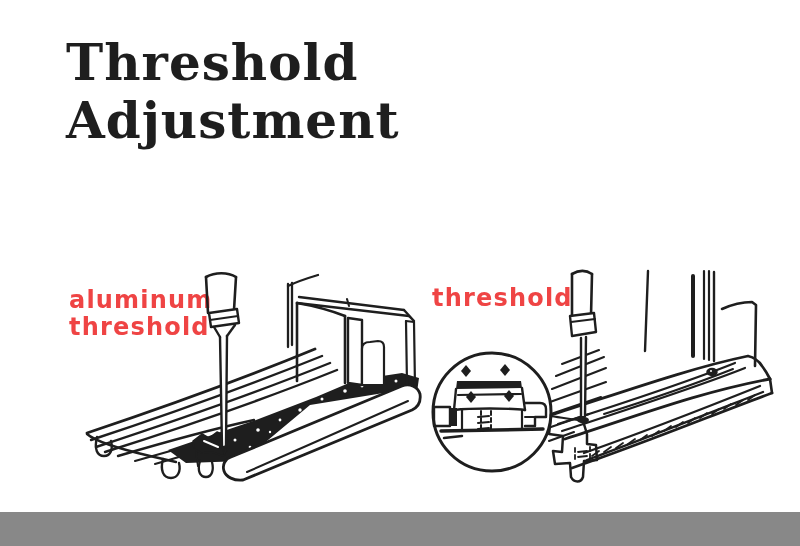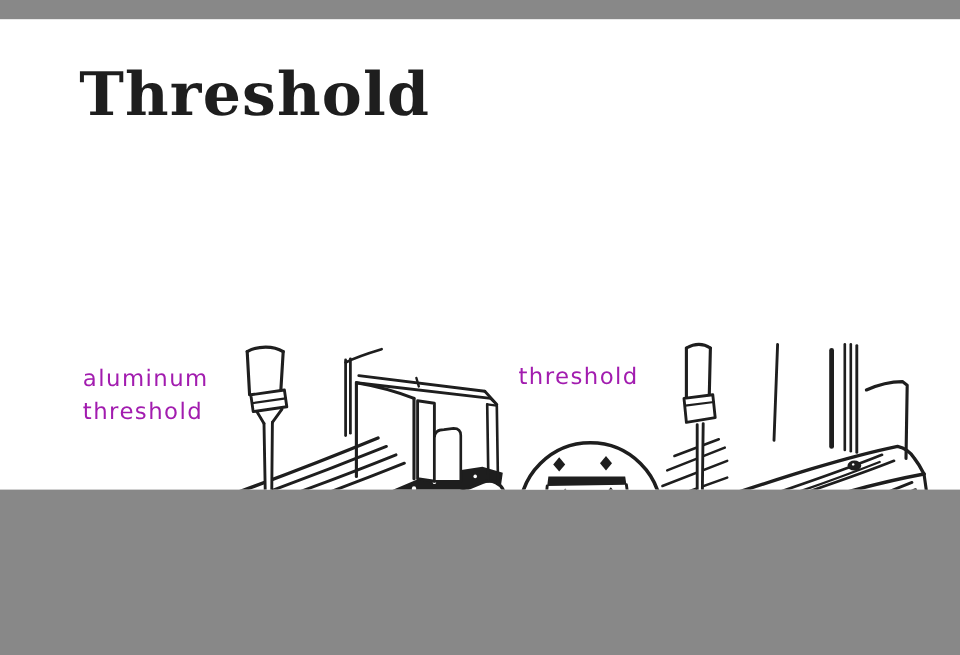--- a/index.html
+++ b/index.html
@@ -1,49 +1,50 @@
 <!DOCTYPE html>
 <html style="--ink: #1e1e1e; --paper: #ffffff;"><head>
 <meta charset="utf-8">
 <style>
   :root{ --ink:#1e1e1e; --paper:#ffffff; }
   html,body{margin:0;padding:0;background:#888;}
   .page{
-    position:relative; width:800px; height:392px;
-    background:var(--paper); overflow:hidden; margin:16px auto;
+    position:relative; width:800px; height:512px;
+    background:var(--paper); overflow:hidden; margin:0 auto;
     font-family:"DejaVu Sans", sans-serif;
   }
   .title{
     position:absolute; left:66px; top:34px;
     font-family:"DejaVu Serif", serif; font-weight:700;
     font-size:50px; line-height:58px; letter-spacing:1px;
     color:var(--ink);
   }
   .fig-label{
-    position:absolute; font-weight:400; font-size:19px;
-    line-height:27px; letter-spacing:1.2px; color:#a21caf;
+    position:absolute; font-weight:700; font-size:24px;
+    line-height:27px; letter-spacing:1.2px; color:#ef4444;
   }
   .fig-label.aluminum{ left:69px; top:287px; }
   .fig-label.oak{ left:432px; top:285px; }
   svg.art{ position:absolute; left:0; top:0; }
   .ln{ stroke:var(--ink); fill:none; stroke-linecap:round; stroke-linejoin:round; }
   .ink{ fill:var(--ink); stroke:none; }
   .inkln{ fill:var(--ink); stroke:var(--ink); stroke-linejoin:round; }
   .paper{ fill:var(--paper); stroke:none; }
   .paperln{ fill:var(--paper); stroke:var(--ink); stroke-linecap:round; stroke-linejoin:round; }
   .dash{ stroke-dasharray:4 3; }
   .wln{ stroke:var(--paper); fill:none; stroke-linecap:round; }
 </style>
 </head>
 <body>
 
 <div class="page">
 
   <div class="title">
     <div>Threshold</div>
+    <div>Adjustment</div>
   </div>
 
   <div class="fig-label aluminum">
     <div>aluminum</div>
     <div>threshold</div>
   </div>
 
   <div class="fig-label oak">
     <div>threshold</div>
   </div>

